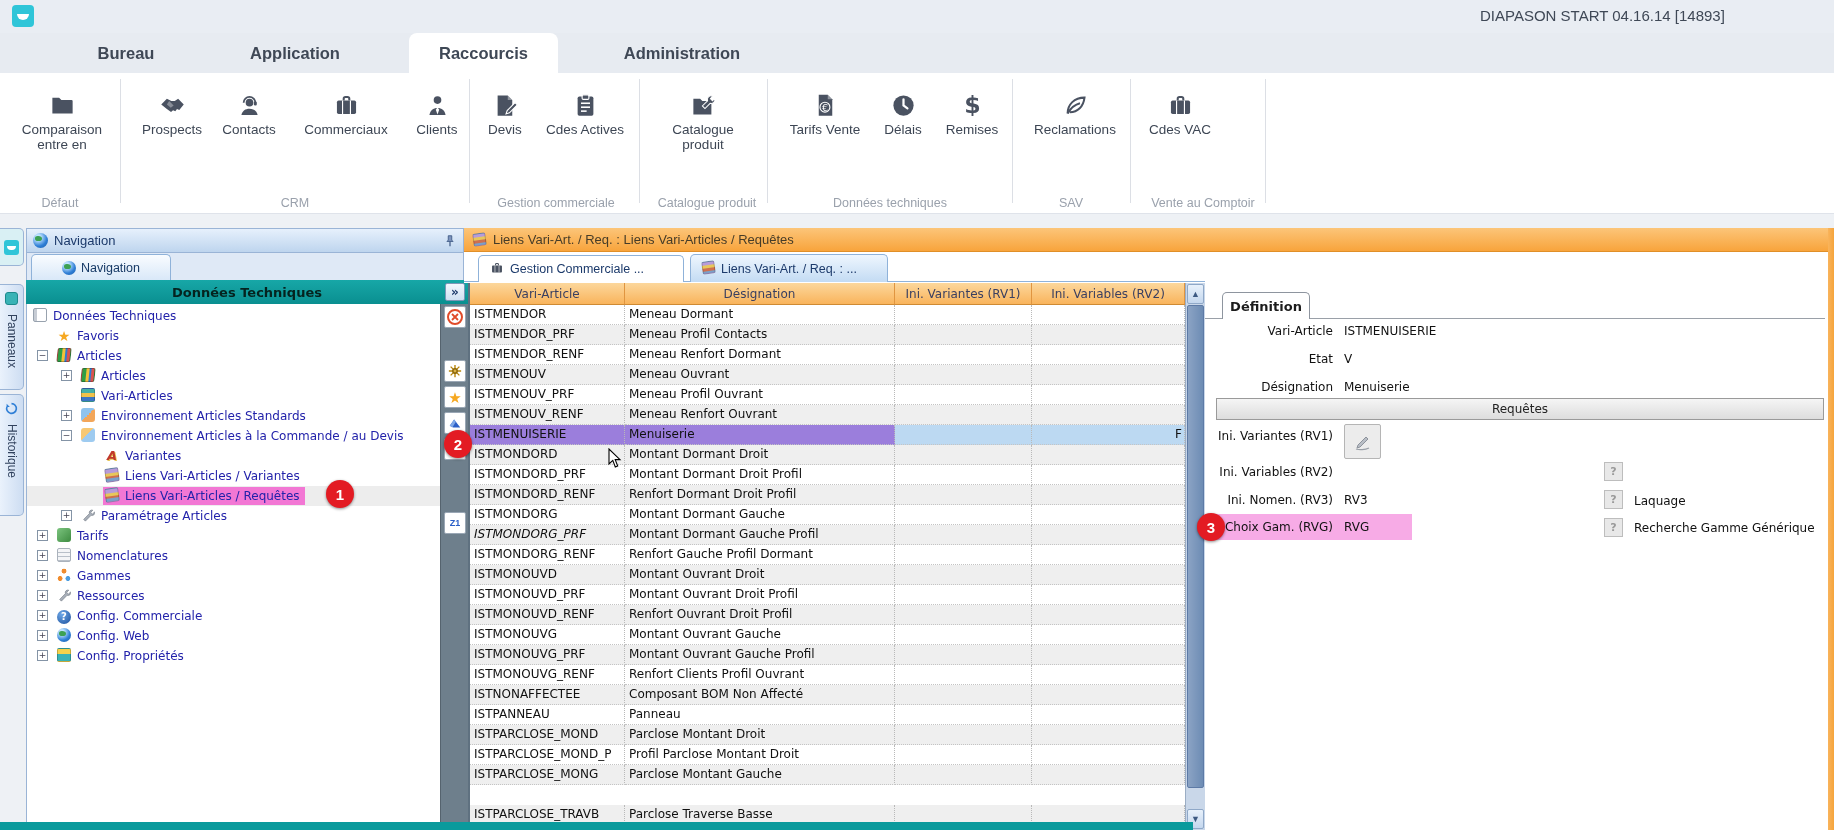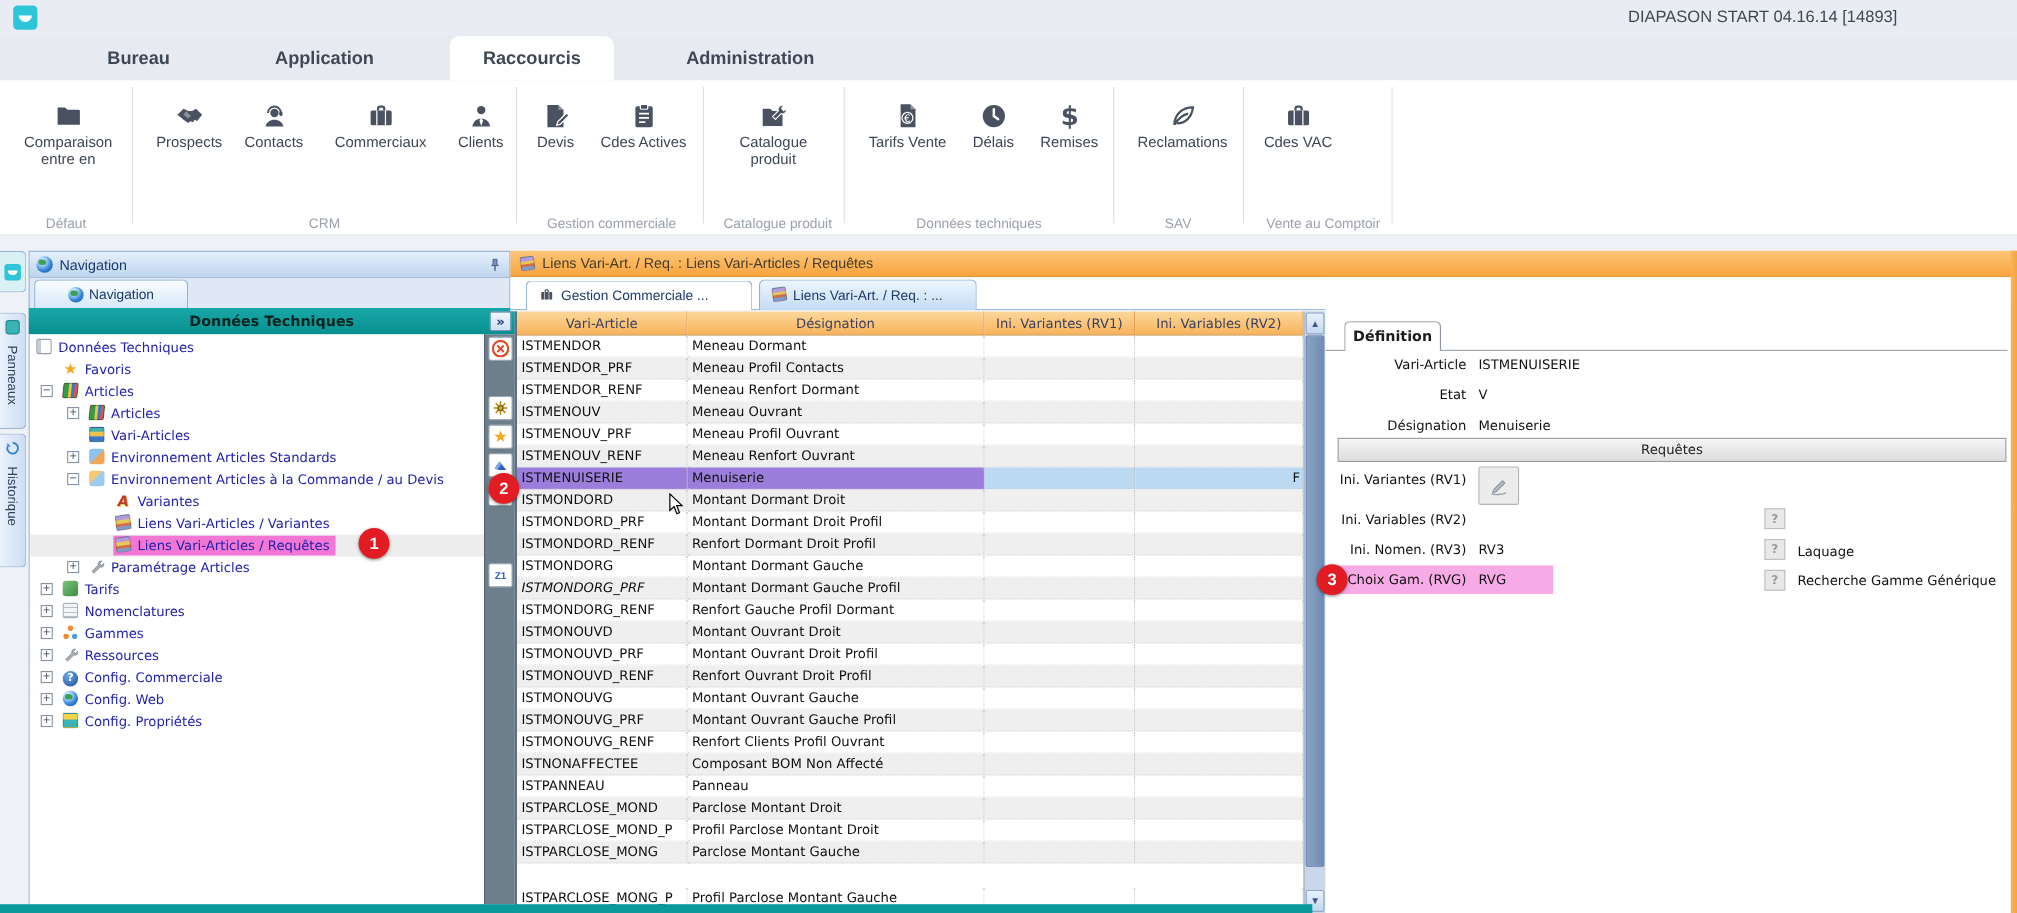--- a/index.html
+++ b/index.html
@@ -631,20 +631,26 @@
         <div class="td c1" style="width: 270px;">Parclose Montant Gauche</div>
         <div class="td c2" style="width: 137px;"></div>
         <div class="td c3" style="width: 153px;"></div>
       </div>
       <div class="tr" style="top: 524px;">
         <div class="td c0" style="width: 155px;">ISTPARCLOSE_MONG_P</div>
         <div class="td c1" style="width: 270px;">Profil Parclose Montant Gauche</div>
         <div class="td c2" style="width: 137px;"></div>
         <div class="td c3" style="width: 153px;"></div>
       </div>
+      <div class="tr even" style="top: 522px;">
+        <div class="td c0" style="width: 155px;">ISTPARCLOSE_TRAVB</div>
+        <div class="td c1" style="width: 270px;">Parclose Traverse Basse</div>
+        <div class="td c2" style="width: 137px;"></div>
+        <div class="td c3" style="width: 153px;"></div>
+      </div>
     </div>
 
   <div id="vscroll">
     <div class="sarrow" style="top:1px">▲</div>
     <div id="sthumb"></div>
     <div class="sarrow" style="top:526px">▼</div>
   </div>
 
   <div id="defpanel"></div>
   <div id="defline"></div>

